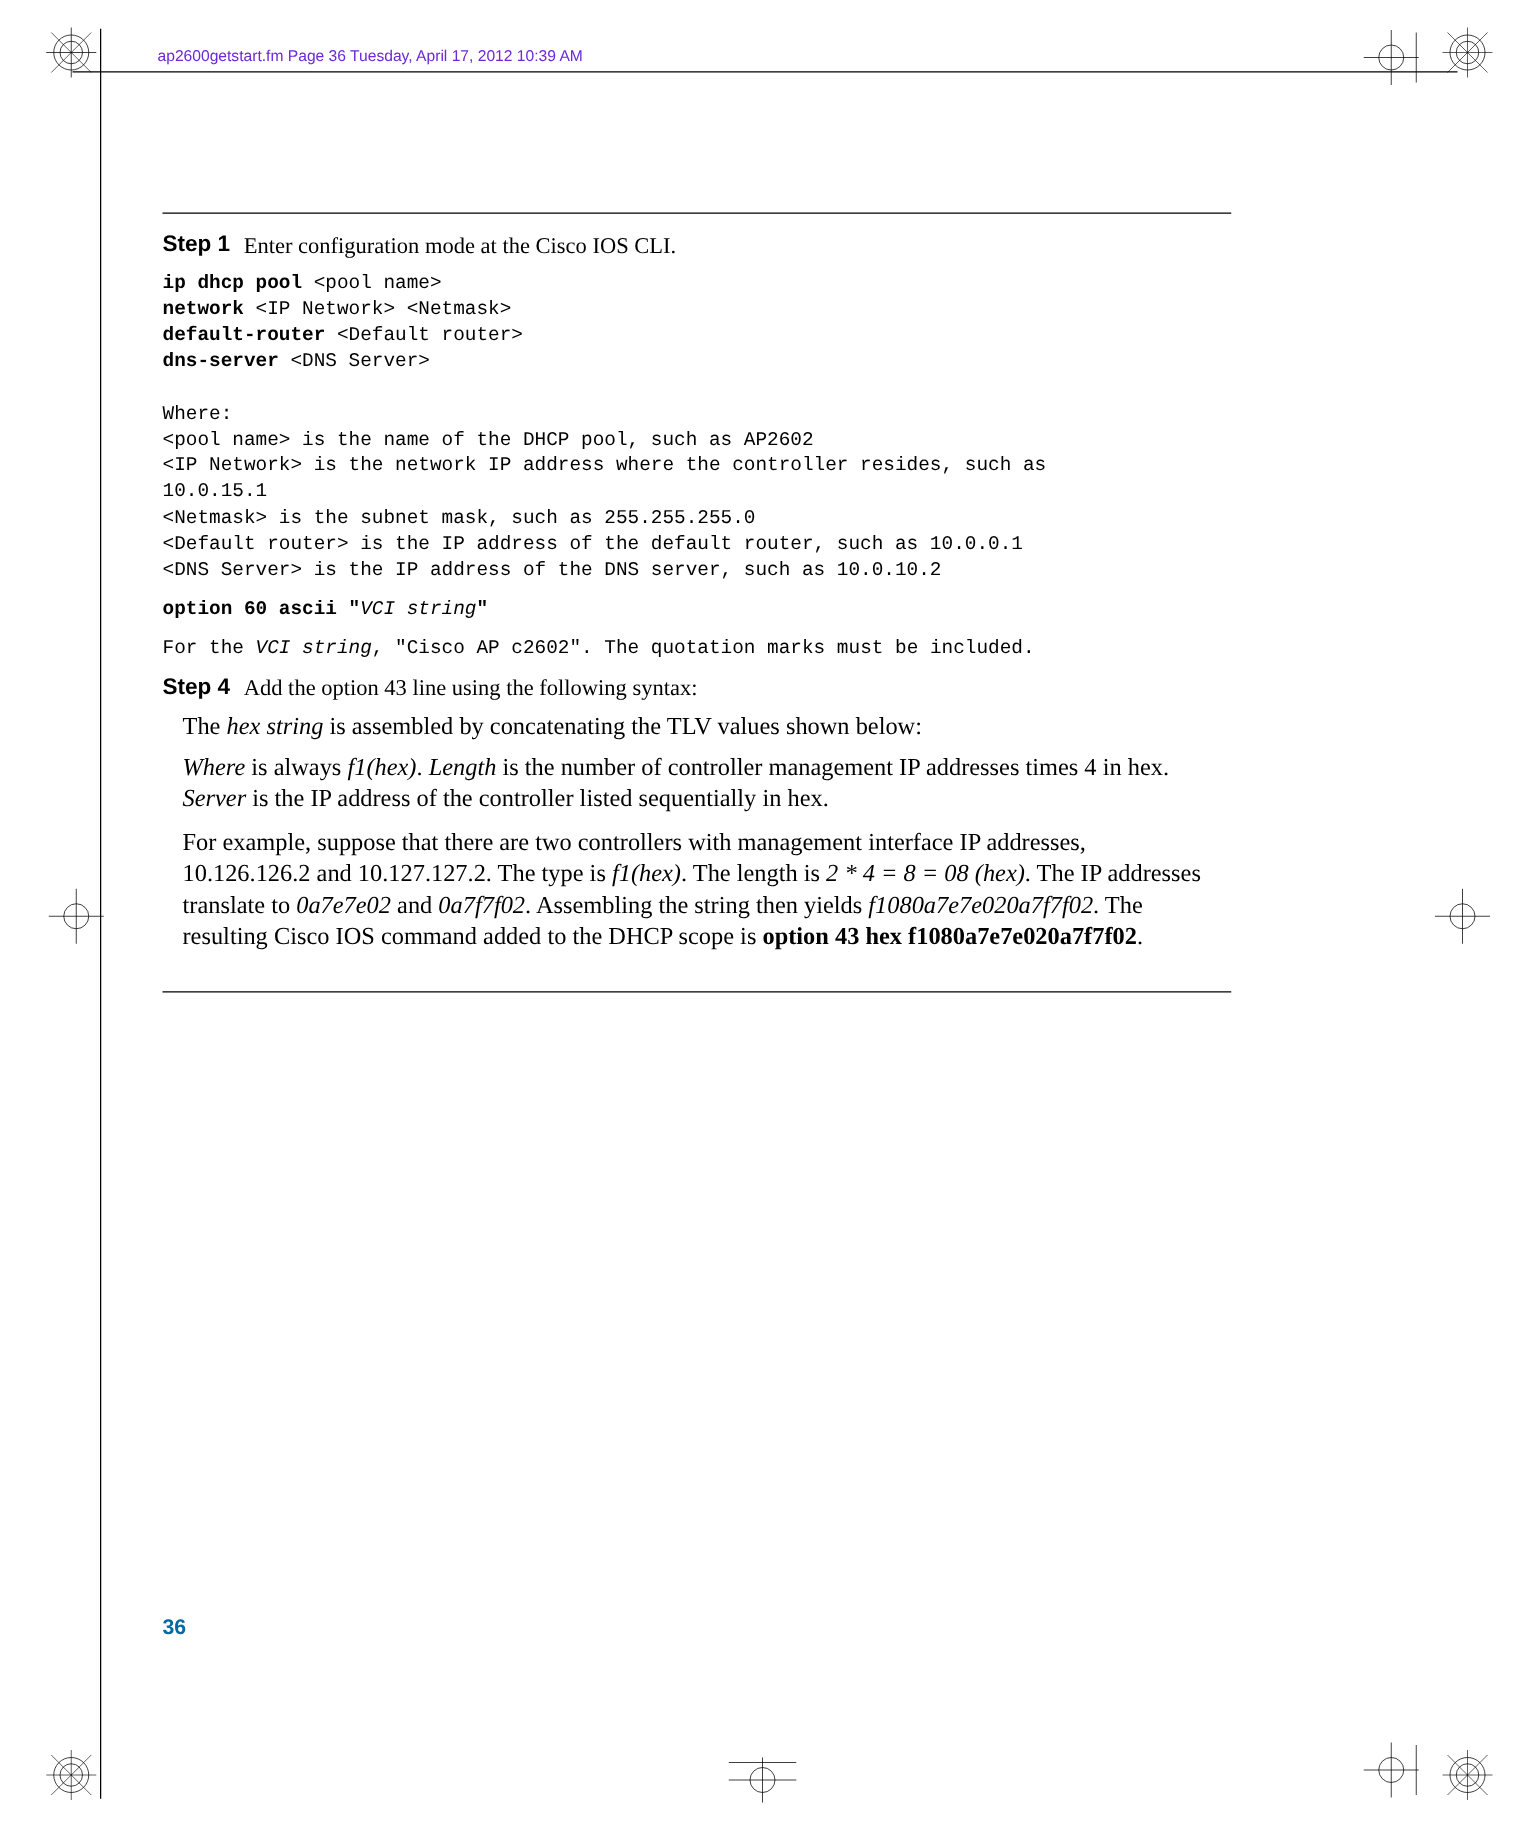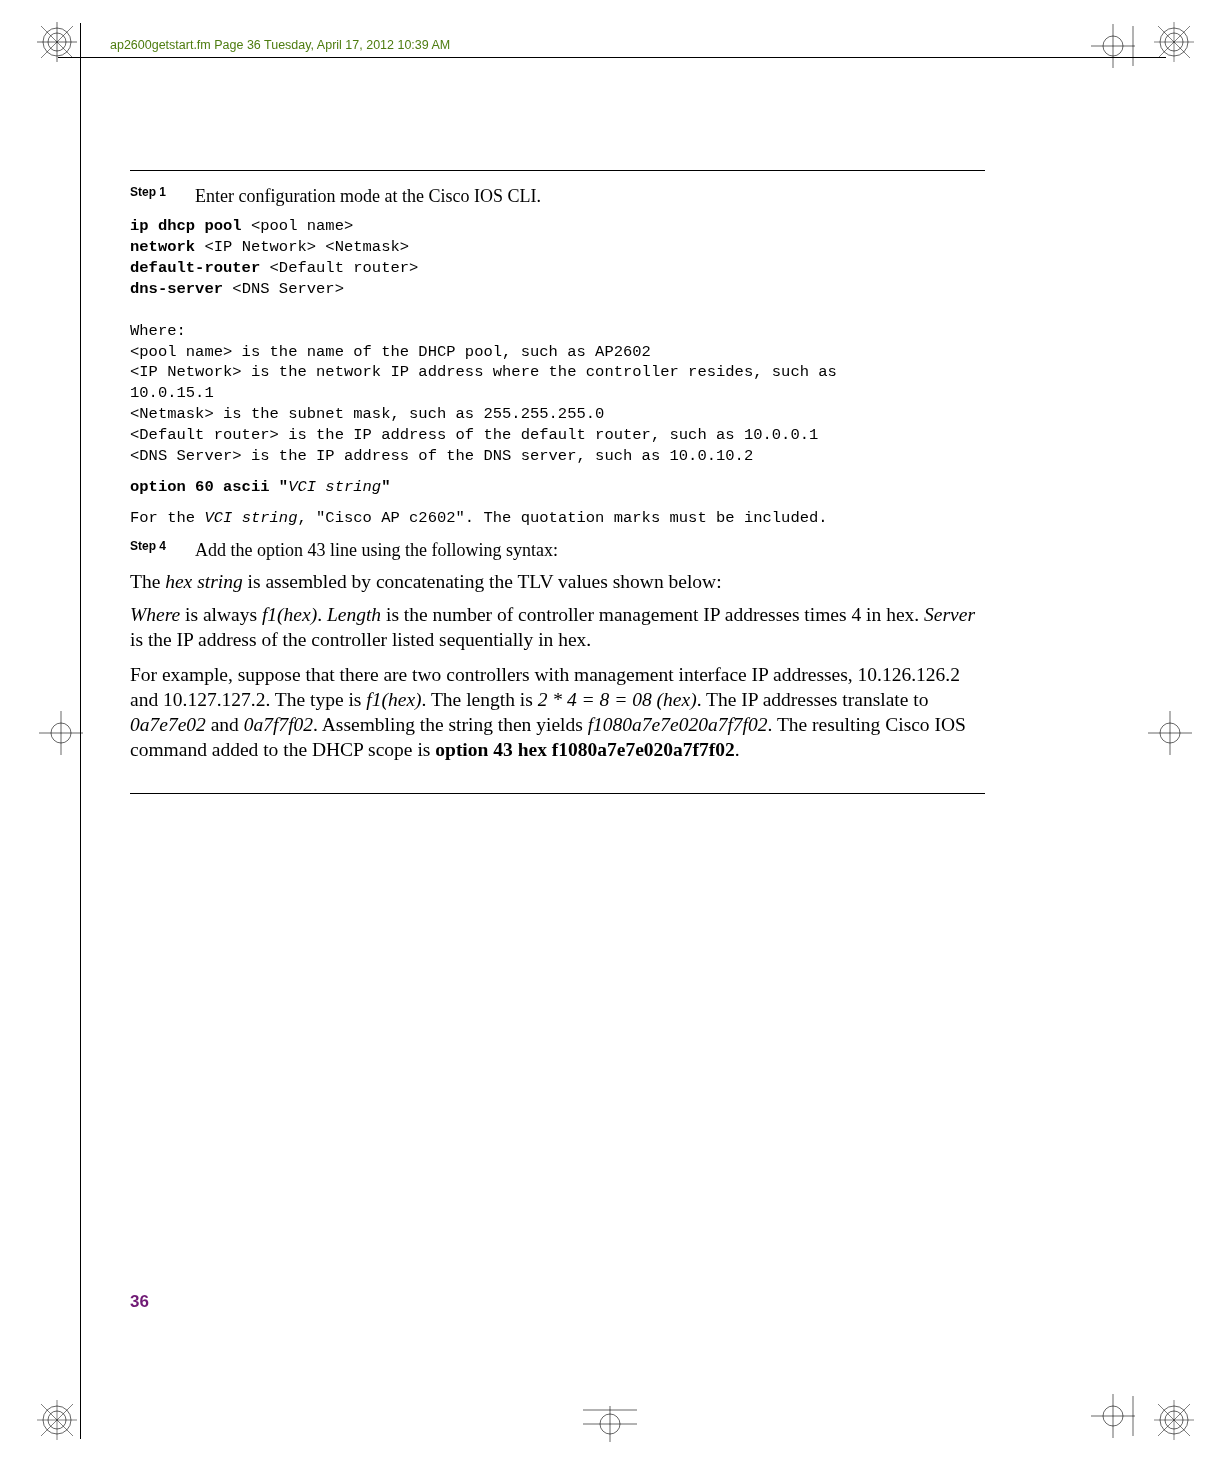--- a/index.html
+++ b/index.html
@@ -1,33 +1,33 @@
 <!DOCTYPE html>
 <html><head>
 <meta charset="utf-8">
 <style>
   html,body{margin:0;padding:0;background:#fff;color:#000;font-family:"Times New Roman",Times,serif}
   body{width:1221px;height:1462px;position:relative}
   .regmark{position:absolute;width:48px;height:48px}
   .regmark svg{width:100%;height:100%}
-  .header{position:absolute;left:110px;top:38px;font-family:Helvetica,Arial,sans-serif;font-size:12.5px;color:#4d7c0f}
+  .header{position:absolute;left:126px;top:38px;font-family:Helvetica,Arial,sans-serif;font-size:12.5px;color:#6d28d9}
   .page{position:absolute;left:130px;top:170px;width:855px}
   .rule{border:none;border-top:1.5px solid #000;margin:0 0 14px 0}
   .step-row{display:flex;margin-bottom:8px}
-  .step-label{font-family:Helvetica,Arial,sans-serif;font-weight:bold;font-size:12px;width:65px;flex:0 0 65px}
+  .step-label{font-family:Helvetica,Arial,sans-serif;font-weight:bold;font-size:18px;width:65px;flex:0 0 65px}
   .step-body{font-size:18px;line-height:1.28;flex:1}
   .indent{margin-left:96px}
   .mono{font-family:"Courier New",Courier,monospace;font-size:15.5px;line-height:1.35;white-space:pre;margin:6px 0 10px 0}
   .mono .b{font-weight:bold}
   .mono .i{font-style:italic}
   .serif{font-size:19.5px;line-height:1.28}
   .em{font-style:italic}
   .bold{font-weight:bold}
-  .para{margin:8px 0}
-  .pgnum{position:absolute;left:130px;bottom:150px;font-family:Helvetica,Arial,sans-serif;font-weight:bold;font-size:17px;color:#701a75}
+  .para{margin:8px 16px}
+  .pgnum{position:absolute;left:130px;bottom:150px;font-family:Helvetica,Arial,sans-serif;font-weight:bold;font-size:17px;color:#0369a1}
   
   .crossbar{position:absolute;width:56px;height:56px}
   .crossbar svg{width:100%;height:100%}
   .centerbar{position:absolute;width:70px;height:40px}
   .centerbar svg{width:100%;height:100%}
   
   .hdrline{position:absolute;left:58px;right:55px;top:57px;border-top:0.5px solid #000}
   .leftline{position:absolute;top:23px;bottom:23px;left:80px;border-left:0.5px solid #000}
 </style>
 </head>

